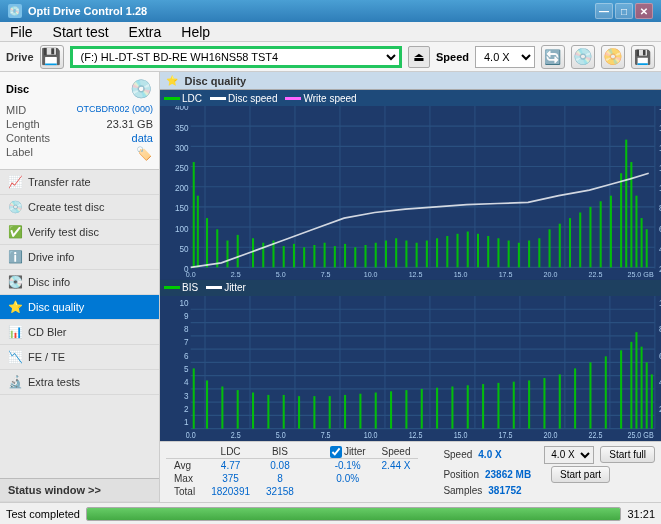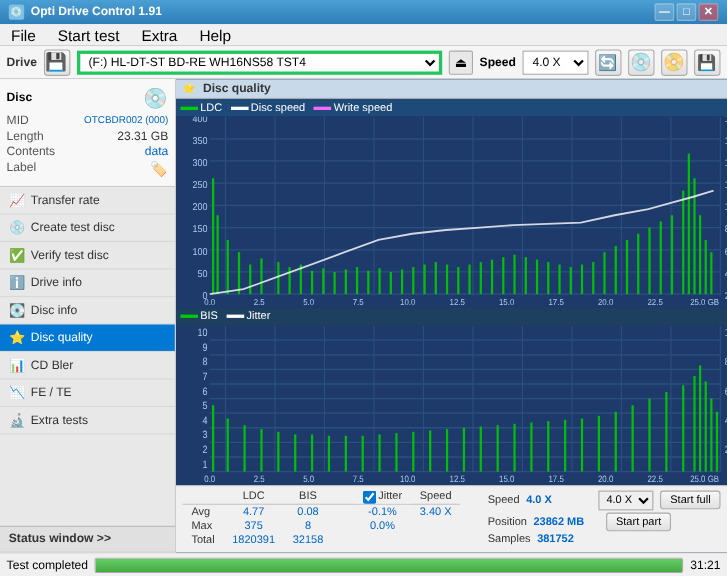--- a/index.html
+++ b/index.html
@@ -274,21 +274,21 @@
       padding: 0 2px;
       width: 50px;
     }
   </style>
 </head>
 <body>
 
 <div class="title-bar">
   <div class="title-bar-left">
     <div class="title-bar-icon">💿</div>
-    <span>Opti Drive Control 1.91</span>
+    <span>Opti Drive Control 1.28</span>
   </div>
   <div class="title-bar-controls">
     <div class="title-bar-btn">—</div>
     <div class="title-bar-btn">□</div>
     <div class="title-bar-btn close-btn">✕</div>
   </div>
 </div>
 
 <div class="menu-bar">
   <span class="menu-item">File</span>
@@ -645,21 +645,21 @@
                 <th>Speed</th>
               </tr>
             </thead>
             <tbody>
               <tr>
                 <td class="label-col">Avg</td>
                 <td>4.77</td>
                 <td>0.08</td>
                 <td></td>
                 <td>-0.1%</td>
-                <td>3.40 X</td>
+                <td>2.44 X</td>
               </tr>
               <tr>
                 <td class="label-col">Max</td>
                 <td>375</td>
                 <td>8</td>
                 <td></td>
                 <td>0.0%</td>
                 <td></td>
               </tr>
               <tr>

